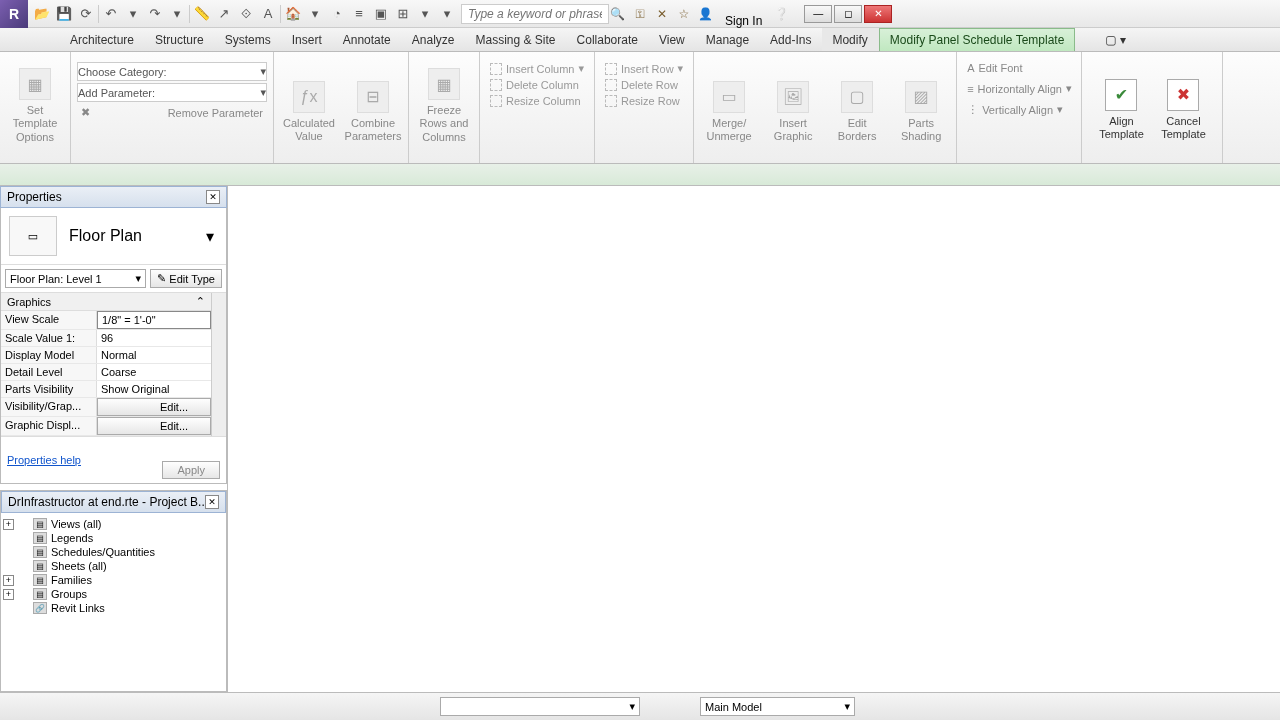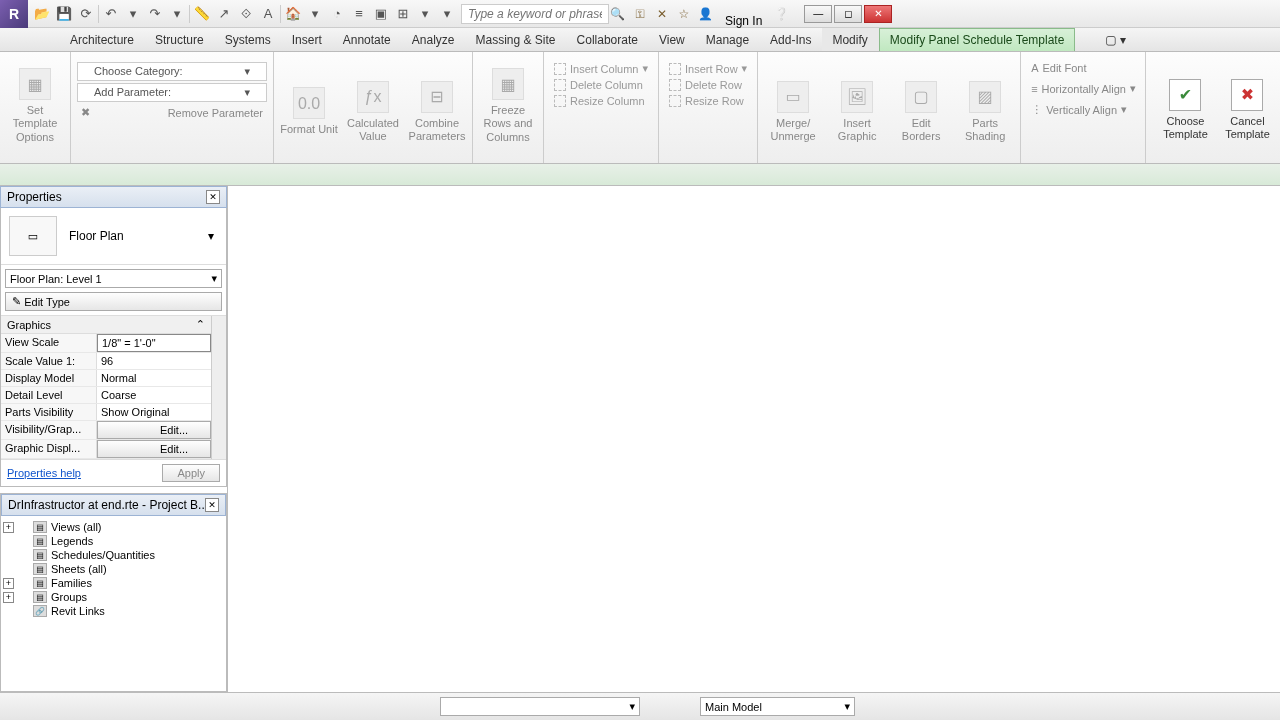--- a/index.html
+++ b/index.html
@@ -21,51 +21,51 @@
 .tab { padding: 4px 10px; font-size:12px; color:#333; border-right:1px solid transparent; cursor:pointer; display:flex;align-items:center;}
 .tab.active { background: linear-gradient(#d8f0d8,#c0e8c0); border:1px solid #8abb8a; border-bottom:none; color:#1a4a1a;}
 .tab.modify { background:#e8e8e8;}
 .ribbon { height: 112px; background: linear-gradient(#fdfdfd,#eee); border-bottom:1px solid #bbb; display:flex; }
 .rgroup { border-right:1px solid #ccc; padding:4px 6px; display:flex; flex-direction:column; justify-content:space-between; }
 .rgroup.vert { align-items:center; }
 .bigbtn { display:flex; flex-direction:column; align-items:center; justify-content:center; width:58px; height:100px; color:#888; font-size:11px; text-align:center; line-height:1.2; cursor:pointer; position:relative;}
 .bigbtn .bicon { width:32px; height:32px; margin-bottom:4px; background:#eee; border:1px solid #ddd; display:flex;align-items:center;justify-content:center;font-size:16px;color:#aaa;}
 .bigbtn.enabled {color:#333;} .bigbtn.enabled .bicon{color:#4a7a3a;border-color:#aaa;background:#fff;}
 .param-col { display:flex; flex-direction:column; gap:2px; padding-top:6px;}
-.param-row { font-size:11px; color:#555; background:#fff; border:1px solid #ccc; padding:2px 16px; width:190px; display:flex;justify-content:space-between;}
+.param-row { font-size:11px; color:#555; background:#fff; border:1px solid #ccc; padding:2px 0; width:190px; display:flex;align-items:center;justify-content:space-between;}
 .param-row.link { background:transparent; border:none; color:#888; padding:2px 4px; display:flex;align-items:center;gap:4px;}
 .mini-row { display:flex; gap:6px; padding-top:6px;}
 .rc-col { display:flex; flex-direction:column; gap:4px; padding:6px 4px;}
 .rc-item { font-size:11px; color:#999; display:flex; align-items:center; gap:4px; white-space:nowrap;}
 .rc-item .sq{width:12px;height:12px;border:1px dashed #bbb;}
 .align-col{display:flex;flex-direction:column;gap:8px;padding:6px 4px;font-size:11px;color:#888;}
 .align-col .arow{display:flex;align-items:center;gap:4px;white-space:nowrap;}
 .finish-col{display:flex;gap:4px;padding:4px;}
 .sub-ribbon{height:22px;background:linear-gradient(#e8f0e8,#d8ead8);border-bottom:1px solid #bbb;}
 .workspace{position:absolute;top:186px;left:0;right:0;bottom:28px;display:flex;}
 .panels{width:228px;display:flex;flex-direction:column;border-right:1px solid #bbb;}
 .panel-hdr{background:linear-gradient(#eaeff6,#d6e0ed);border:1px solid #9cb3d4;padding:3px 6px;font-size:12px;display:flex;justify-content:space-between;align-items:center;}
 .panel-hdr .x{border:1px solid #888;width:14px;height:14px;font-size:9px;display:flex;align-items:center;justify-content:center;background:#fff;cursor:pointer;}
 .props-body{border:1px solid #bbb;border-top:none;background:#fff;flex:0 0 auto;}
 .type-row{display:flex;align-items:center;padding:8px;gap:8px;border-bottom:1px solid #ddd;}
 .type-row .thumb{width:48px;height:40px;border:1px solid #ccc;background:#f8f8f8;display:flex;align-items:center;justify-content:center;}
-.type-select{flex:1;border:none;font-size:12px;padding:4px;display:flex;justify-content:space-between;align-items:center;cursor:pointer;}
-.inst-row{display:flex;gap:4px;padding:4px;border-bottom:1px solid #ddd;flex-direction:column;}
+.type-select{flex:1;border:none;font-size:16px;padding:4px;display:flex;justify-content:space-between;align-items:center;cursor:pointer;}
+.inst-row{display:flex;gap:4px;padding:4px;border-bottom:1px solid #ddd;}
 .inst-sel{flex:1;border:1px solid #aaa;font-size:11px;padding:2px 4px;display:flex;justify-content:space-between;align-items:center;background:#fff;}
 .edit-type{border:1px solid #aaa;background:linear-gradient(#fefefe,#e6e6e6);font-size:11px;padding:2px 6px;display:flex;align-items:center;gap:3px;cursor:pointer;}
 .grp-hdr{background:#f0f0f0;padding:2px 6px;font-size:11px;display:flex;justify-content:space-between;align-items:center;border-bottom:1px solid #ddd;}
 .prop-grid{font-size:11px;}
 .prow{display:flex;border-bottom:1px solid #e8e8e8;}
 .prow .k{width:96px;padding:2px 4px;background:#f7f7f7;border-right:1px solid #ddd;white-space:nowrap;overflow:hidden;}
 .prow .v{flex:1;padding:2px 4px;}
 .prow .v.sel{border:1px solid #888;background:#fff;}
 .prow .v.btn{text-align:center;background:linear-gradient(#fefefe,#e6e6e6);border:1px solid #aaa;cursor:pointer;padding-left:44px;}
 .props-footer{display:flex;justify-content:space-between;align-items:center;padding:4px 6px;border-top:1px solid #ddd;}
 .props-footer a{color:#1155cc;font-size:11px;text-decoration:underline;cursor:pointer;}
-.props-footer button{font-size:11px;padding:2px 14px;background:linear-gradient(#fefefe,#e6e6e6);border:1px solid #aaa;color:#888;}
+.props-footer button{font-size:11px;padding:2px 14px;background:linear-gradient(#fefefe,#e6e6e6);border:1px solid #aaa;color:#888;margin-top:20px;}
 .browser{border:1px solid #bbb;flex:1;background:#fff;margin-top:6px;display:flex;flex-direction:column;}
 .tree{padding:4px 2px;font-size:11px;}
 .tnode{display:flex;align-items:center;gap:4px;padding:1px 0;cursor:pointer;}
 .tnode .tw{width:11px;height:11px;border:1px solid #888;display:flex;align-items:center;justify-content:center;font-size:9px;line-height:1;}
 .tnode .tsp{width:11px;}
 .tnode .ticon{width:14px;height:12px;background:#ddd;border:1px solid #aaa;font-size:8px;display:flex;align-items:center;justify-content:center;}
 .canvas{flex:1;position:relative;background:#fff;}
 .statusbar{position:absolute;bottom:0;left:0;right:0;height:28px;background:linear-gradient(#f5f5f5,#e5e5e5);border-top:1px solid #bbb;display:flex;align-items:center;gap:60px;padding-left:440px;}
 .sb-combo{border:1px solid #aaa;background:#fff;font-size:11px;padding:2px 4px;display:flex;justify-content:space-between;align-items:center;}
 .sep{width:1px;height:18px;background:#ccc;}
@@ -153,24 +153,20 @@
         </div>
       <div class="param-row link">
           <span>✖</span>
           <span>Remove Parameter</span>
         </div>
     </div>
   </div>
   <div class="rgroup">
       <div class="mini-row">
     <div class="bigbtn">
-          <div class="bicon">0.0</div>
-          <span>Format Unit</span>
-        </div>
-    <div class="bigbtn">
           <div class="bicon">ƒx</div>
           <span>Calculated Value</span>
         </div>
     <div class="bigbtn">
           <div class="bicon">⊟</div>
           <span>Combine Parameters</span>
         </div>
   </div>
     </div>
   <div class="rgroup vert">
@@ -248,21 +244,21 @@
           <span>⋮</span>
           <span>Vertically  Align</span>
           <span>▾</span>
         </div>
     </div>
   </div>
   <div class="rgroup">
       <div class="finish-col">
     <div class="bigbtn enabled">
           <div class="bicon" style="color:#3a8a3a;">✔</div>
-          <span>Choose Template</span>
+          <span>Align Template</span>
         </div>
     <div class="bigbtn enabled">
           <div class="bicon" style="color:#c33;">✖</div>
           <span>Cancel Template</span>
         </div>
   </div>
     </div>
 </div>
 <div class="sub-ribbon"></div>
 

